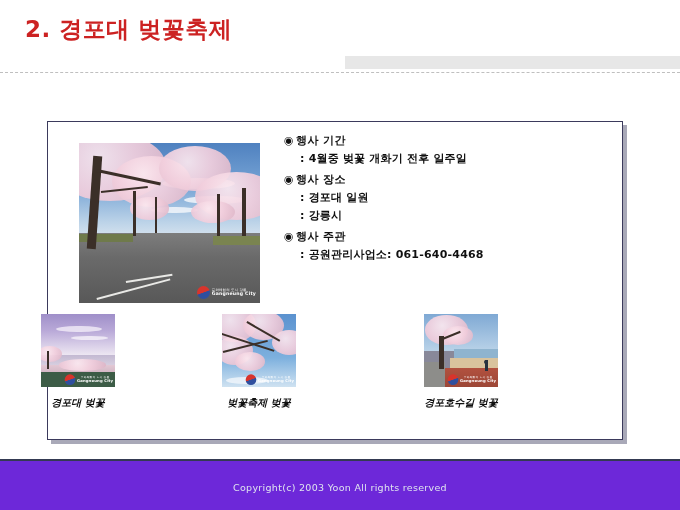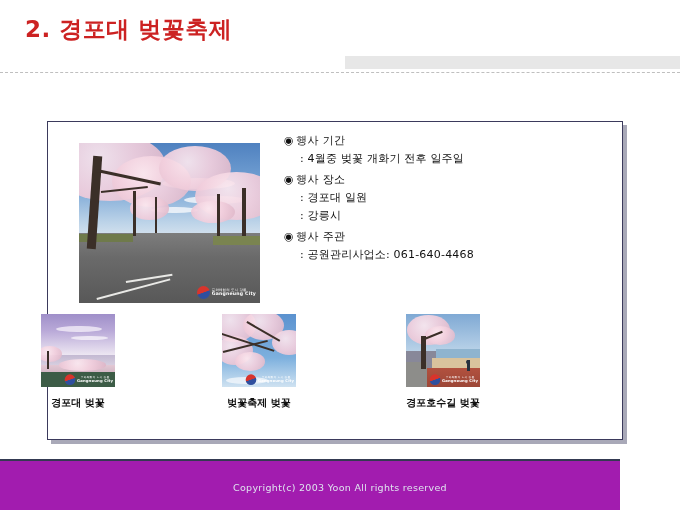--- a/index.html
+++ b/index.html
@@ -142,21 +142,21 @@
   
   .info-list {
     position: absolute;
     left: 236px;
     top: 13px;
     width: 320px;
   }
   .info-line {
     font-size: 11px;
     color: #101010;
-    font-weight: normal;
+    font-weight: bold;
     white-space: nowrap;
     line-height: 1;
   }
   .info-line.head {
     margin-top: 10px;
     letter-spacing: .4px;
   }
   .info-line.head:first-child { margin-top: 0; }
   .info-line.sub {
     margin-top: 7px;
@@ -188,20 +188,21 @@
     overflow: hidden;
     position: relative;
     background: #889;
   }
   .thumb-cap {
     margin-top: 9px;
     font-size: 10px;
     font-weight: bold;
     color: #101010;
     white-space: nowrap;
+    font-style: italic;
   }
 
   
   .t1-sky {
     position: absolute; left:0; top:0; right:0; height: 58%;
     background: linear-gradient(180deg, #9f8fc9 0%, #b9a9d8 40%, #d9cfe8 75%, #efe9f3 100%);
   }
   .t1-water {
     position: absolute; left:0; right:0; top:56%; height: 20%;
     background: linear-gradient(180deg,#c3b9d2 0%, #ded6e4 100%);
@@ -245,23 +246,23 @@
   .jogger-body {
     position: absolute;
     background: #27313f;
   }
 
   
   .footer {
     position: absolute;
     left: 0;
     top: 459px;
-    width: 620px;
+    width: 680px;
     height: 51px;
-    background: #a21caf;
+    background: #6d28d9;
     border-top: 2px solid #343a52;
     box-sizing: border-box;
   }
   .footer-text {
     position: absolute;
     left: 0;
     top: 21px;
     width: 680px;
     text-align: center;
     font-size: 9.5px;
@@ -375,21 +376,21 @@
           <div class="wm-mark"></div>
           <div class="wm-text">
             <span class="wm-ko">문화체험의 도시 강릉</span>
             <span class="wm-en">Gangneung City</span>
           </div>
         </div>
       </div>
       <div class="thumb-cap">벚꽃축제 벚꽃</div>
     </div>
 
-    <div class="thumb-cell" style="left:335px;">
+    <div class="thumb-cell" style="left:353px;">
       <div class="thumb-frame">
         <div class="t3-sky"></div>
         <div class="t3-lake"></div>
         <div class="t3-beach"></div>
         <div class="t3-path"></div>
         <div class="t3-sidewalk"></div>
         <div class="blossom-mass" style="left:2%;top:2%;width:58%;height:40%;"></div>
         <div class="blossom-mass" style="left:26%;top:16%;width:40%;height:26%;"></div>
         <div class="trunk" style="left:20%;top:30%;width:5px;height:46%;"></div>
         <div class="branch" style="left:22%;top:34%;width:30%;height:2px;transform:rotate(-22deg);"></div>

